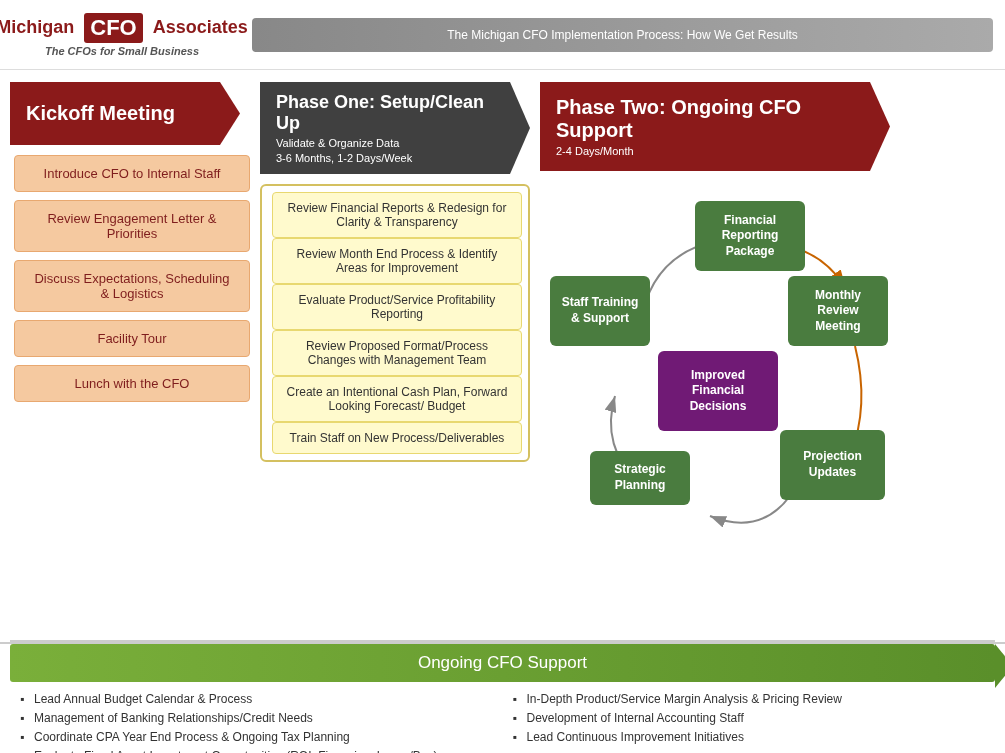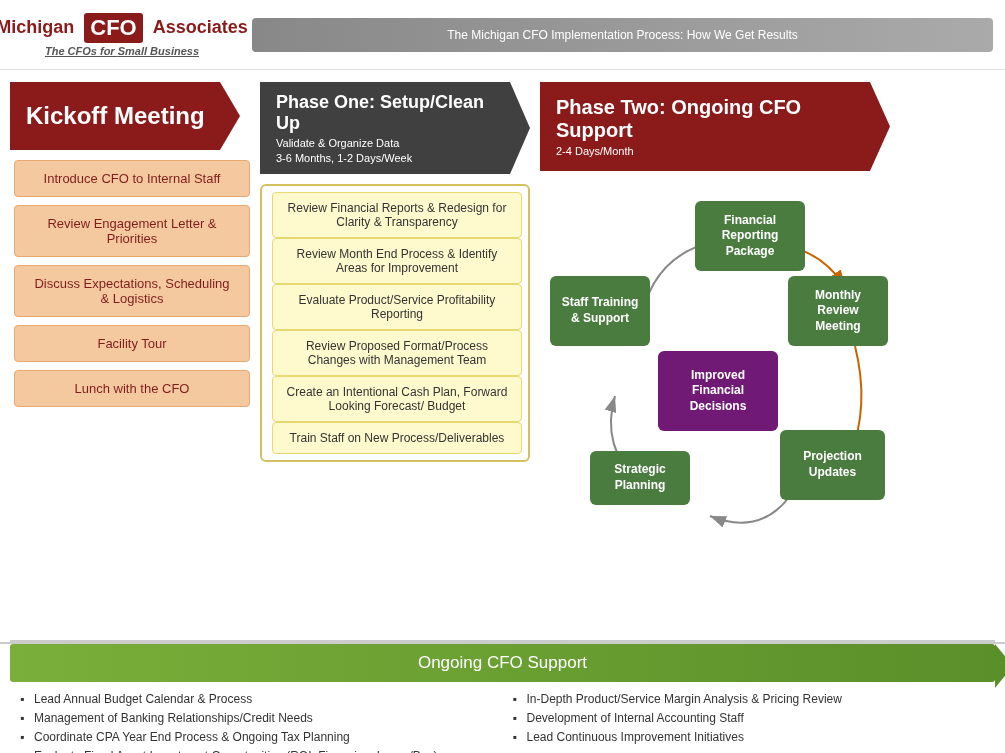--- a/index.html
+++ b/index.html
@@ -52,21 +52,20 @@
     }
     .logo-tagline {
       font-size: 11px;
       color: #555;
       font-style: italic;
       margin-top: 2px;
     }
     .logo-tagline span {
       font-style: italic;
       font-weight: bold;
-      text-decoration: underline;
     }
     .header-title-bar {
       flex: 1;
       background: linear-gradient(to right, #888, #aaa);
       border-radius: 4px;
       padding: 10px 20px;
       margin-left: 20px;
     }
     .header-title {
       font-size: 12px;
@@ -94,21 +93,21 @@
       position: relative;
       padding: 12px 18px 12px 14px;
       color: #fff;
       font-weight: bold;
       margin-bottom: 10px;
       clip-path: polygon(0 0, calc(100% - 20px) 0, 100% 50%, calc(100% - 20px) 100%, 0 100%);
     }
     .phase-header.kickoff {
       background: #8B1A1A;
       width: 230px;
-      font-size: 24px;
+      font-size: 20px;
       padding: 20px 30px 20px 16px;
     }
     .phase-header.phase-one {
       background: #404040;
       width: 270px;
       font-size: 18px;
       padding: 10px 30px 10px 16px;
     }
     .phase-header.phase-two {
       background: #8B1A1A;

